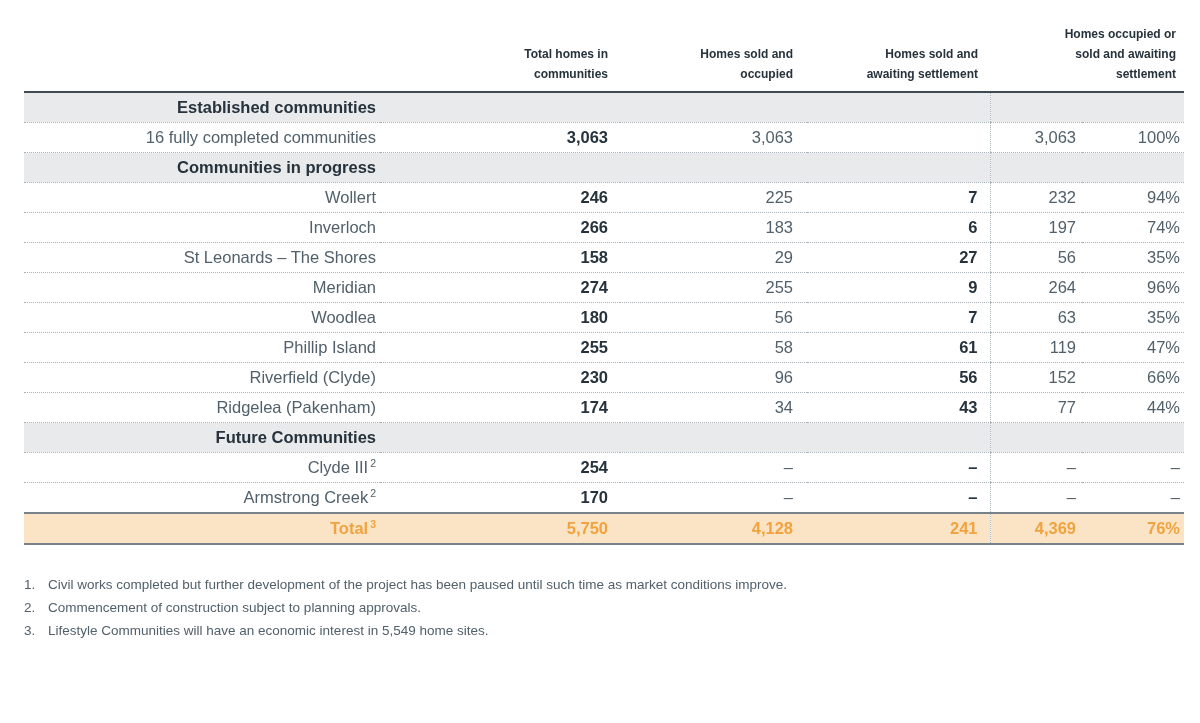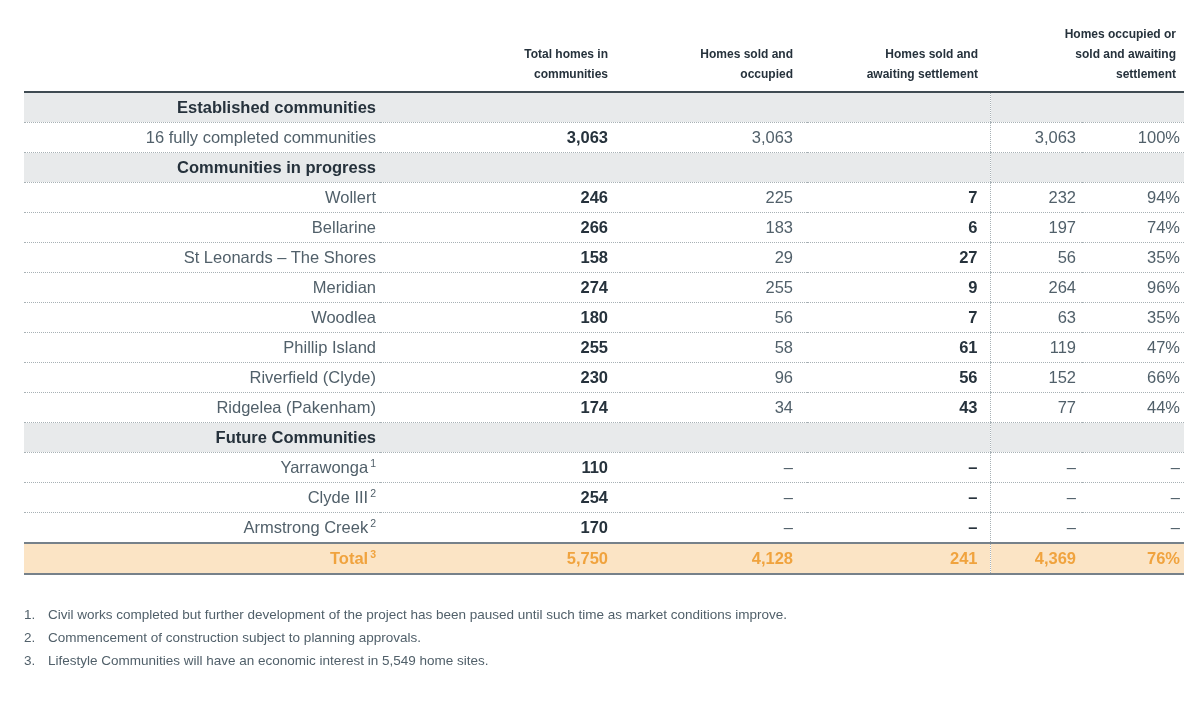--- a/index.html
+++ b/index.html
@@ -120,21 +120,21 @@
         </tr>
         <tr>
           <td class="c-name"><span>Wollert</span></td>
           <td class="num bold tick c-total">246</td>
           <td class="num tick c-occupied">225</td>
           <td class="num bold tick c-awaiting">7</td>
           <td class="num c-occsold">232</td>
           <td class="num tick c-pct">94%</td>
         </tr>
         <tr>
-          <td class="c-name"><span>Bellarine</span></td>
+          <td class="c-name"><span>Inverloch</span></td>
           <td class="num bold tick c-total">266</td>
           <td class="num tick c-occupied">183</td>
           <td class="num bold tick c-awaiting">6</td>
           <td class="num c-occsold">197</td>
           <td class="num tick c-pct">74%</td>
         </tr>
         <tr>
           <td class="c-name"><span>St Leonards – The Shores</span></td>
           <td class="num bold tick c-total">158</td>
           <td class="num tick c-occupied">29</td>
@@ -182,28 +182,20 @@
           <td class="num c-occsold">77</td>
           <td class="num tick c-pct">44%</td>
         </tr>
         <tr class="section-row">
           <td class="c-name">Future Communities</td>
           <td class="num bold tick c-total"></td>
           <td class="num tick c-occupied"></td>
           <td class="num bold tick c-awaiting"></td>
           <td class="num c-occsold"></td>
           <td class="num tick c-pct"></td>
-        </tr>
-        <tr>
-          <td class="c-name"><span>Yarrawonga</span><sup>1</sup></td>
-          <td class="num bold tick c-total">110</td>
-          <td class="num tick c-occupied">–</td>
-          <td class="num bold tick c-awaiting">–</td>
-          <td class="num c-occsold">–</td>
-          <td class="num tick c-pct">–</td>
         </tr>
         <tr>
           <td class="c-name"><span>Clyde III</span><sup>2</sup></td>
           <td class="num bold tick c-total">254</td>
           <td class="num tick c-occupied">–</td>
           <td class="num bold tick c-awaiting">–</td>
           <td class="num c-occsold">–</td>
           <td class="num tick c-pct">–</td>
         </tr>
         <tr>

